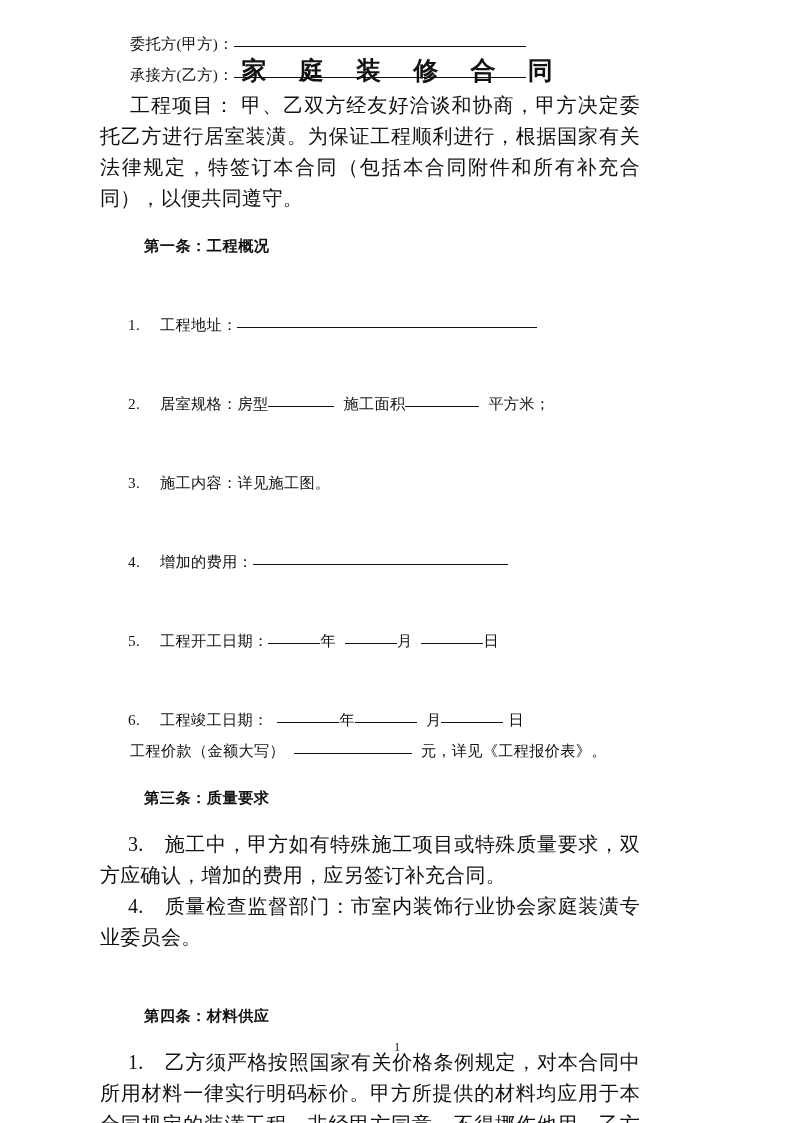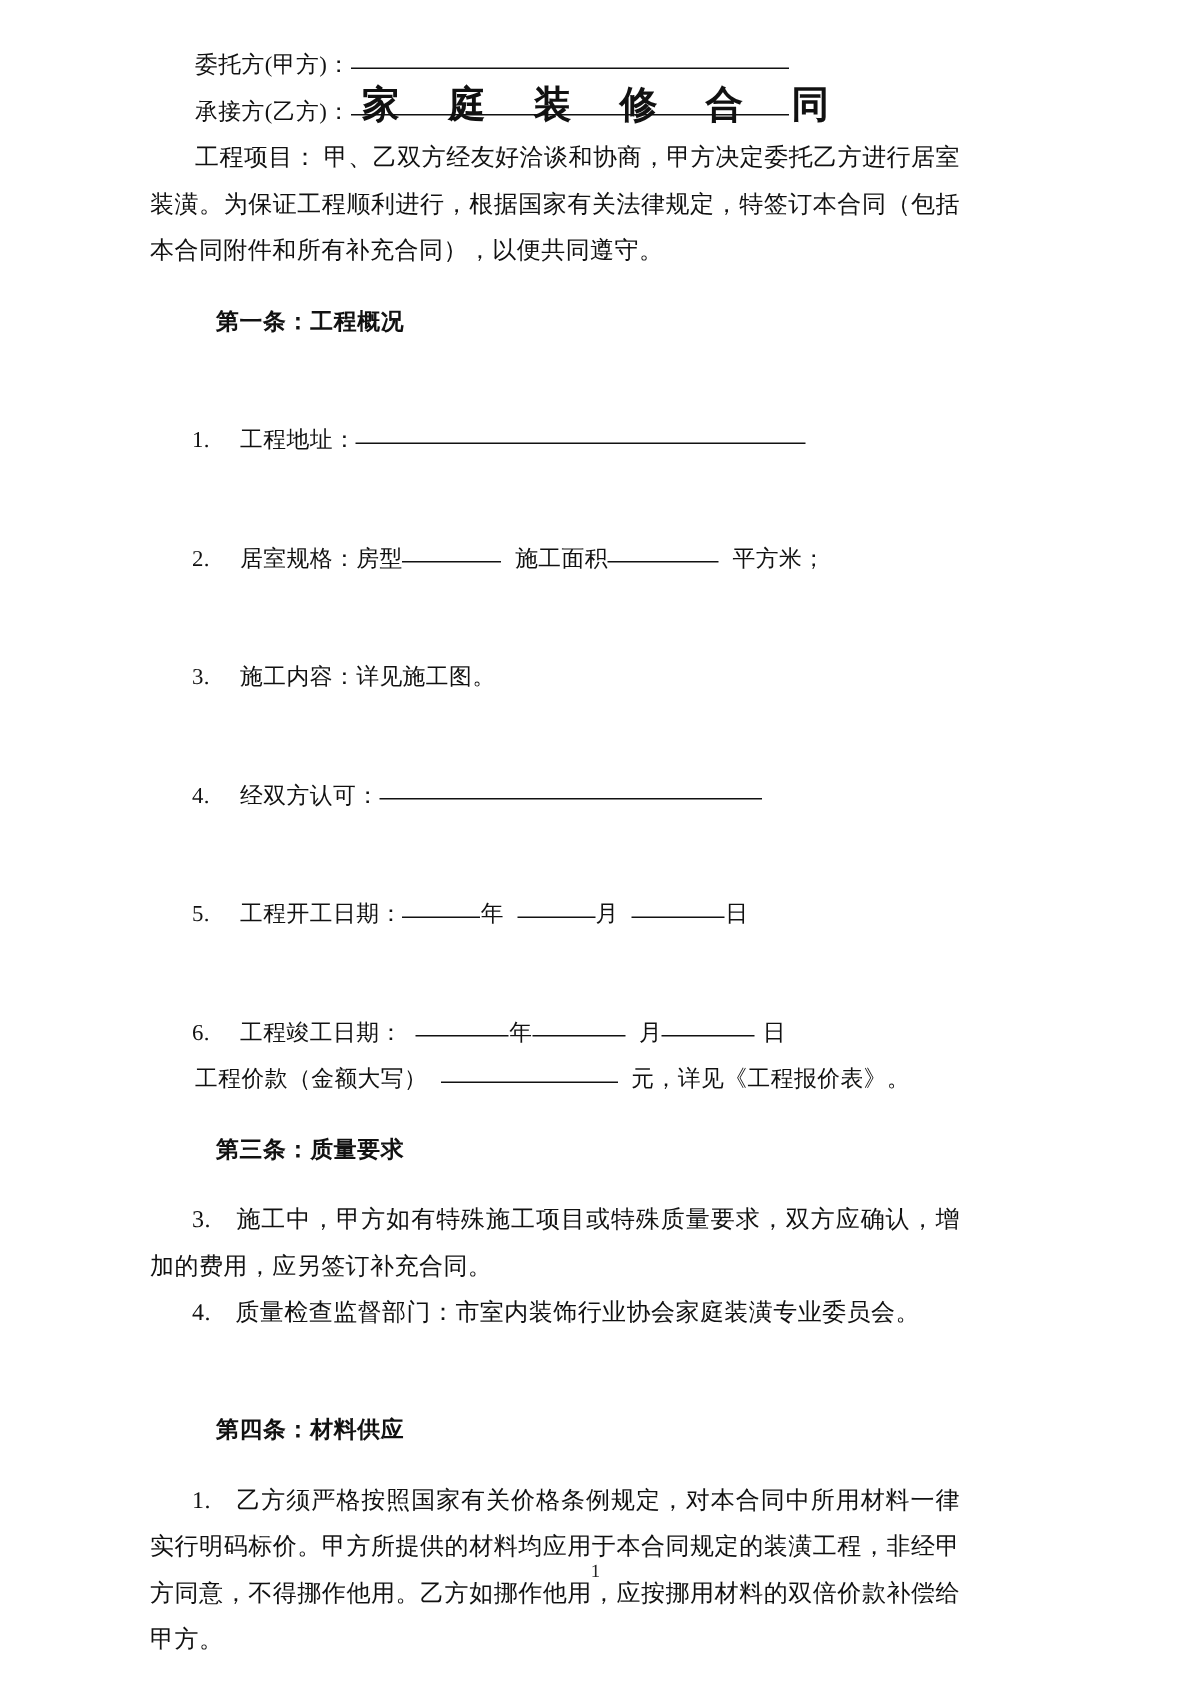--- a/index.html
+++ b/index.html
@@ -34,21 +34,21 @@
     letter-spacing: 13px;
     text-indent: 13px;
     margin: 0;
     padding-top: 56px;
     line-height: 1.2;
     white-space: nowrap;
   }
 
   
   .para {
-    font-size: 16px;
+    font-size: 20px;
     line-height: 31px;
     margin: 0;
     text-align: justify;
     text-justify: inter-ideograph;
     letter-spacing: 0.3px;
   }
   .indent2 { text-indent: 30px; }
   .indent-num { text-indent: 28px; }
   .heading {
     font-size: 15.2px;
@@ -142,21 +142,21 @@
 
     <div class="field-row ind-num">
       <span class="num">2.</span><span>居室规格：房型</span><span class="rule w-roomtype"></span><span class="sp-md"></span><span>施工面积</span><span class="rule w-area"></span><span class="sp-md"></span><span>平方米；</span>
     </div>
 
     <div class="field-row ind-num">
       <span class="num">3.</span><span>施工内容：详见施工图。</span>
     </div>
 
     <div class="field-row ind-num">
-      <span class="num">4.</span><span>经双方认可：</span><span class="rule w-entrust"></span>
+      <span class="num">4.</span><span>增加的费用：</span><span class="rule w-entrust"></span>
     </div>
 
     <div class="field-row ind-num">
       <span class="num">5.</span><span>工程开工日期：</span><span class="rule w-date-s"></span><span>年</span><span class="sp-md"></span><span class="rule w-date-s"></span><span>月</span><span class="sp-md"></span><span class="rule w-date-m"></span><span>日</span>
     </div>
 
     <div class="field-row ind-num">
       <span class="num">6.</span><span>工程竣工日期：</span><span class="sp-md"></span><span class="rule w-date-m"></span><span>年</span><span class="rule w-date-m"></span><span class="sp-md"></span><span>月</span><span class="rule w-date-m"></span><span class="sp-sm"></span><span>日</span>
     </div>
 

